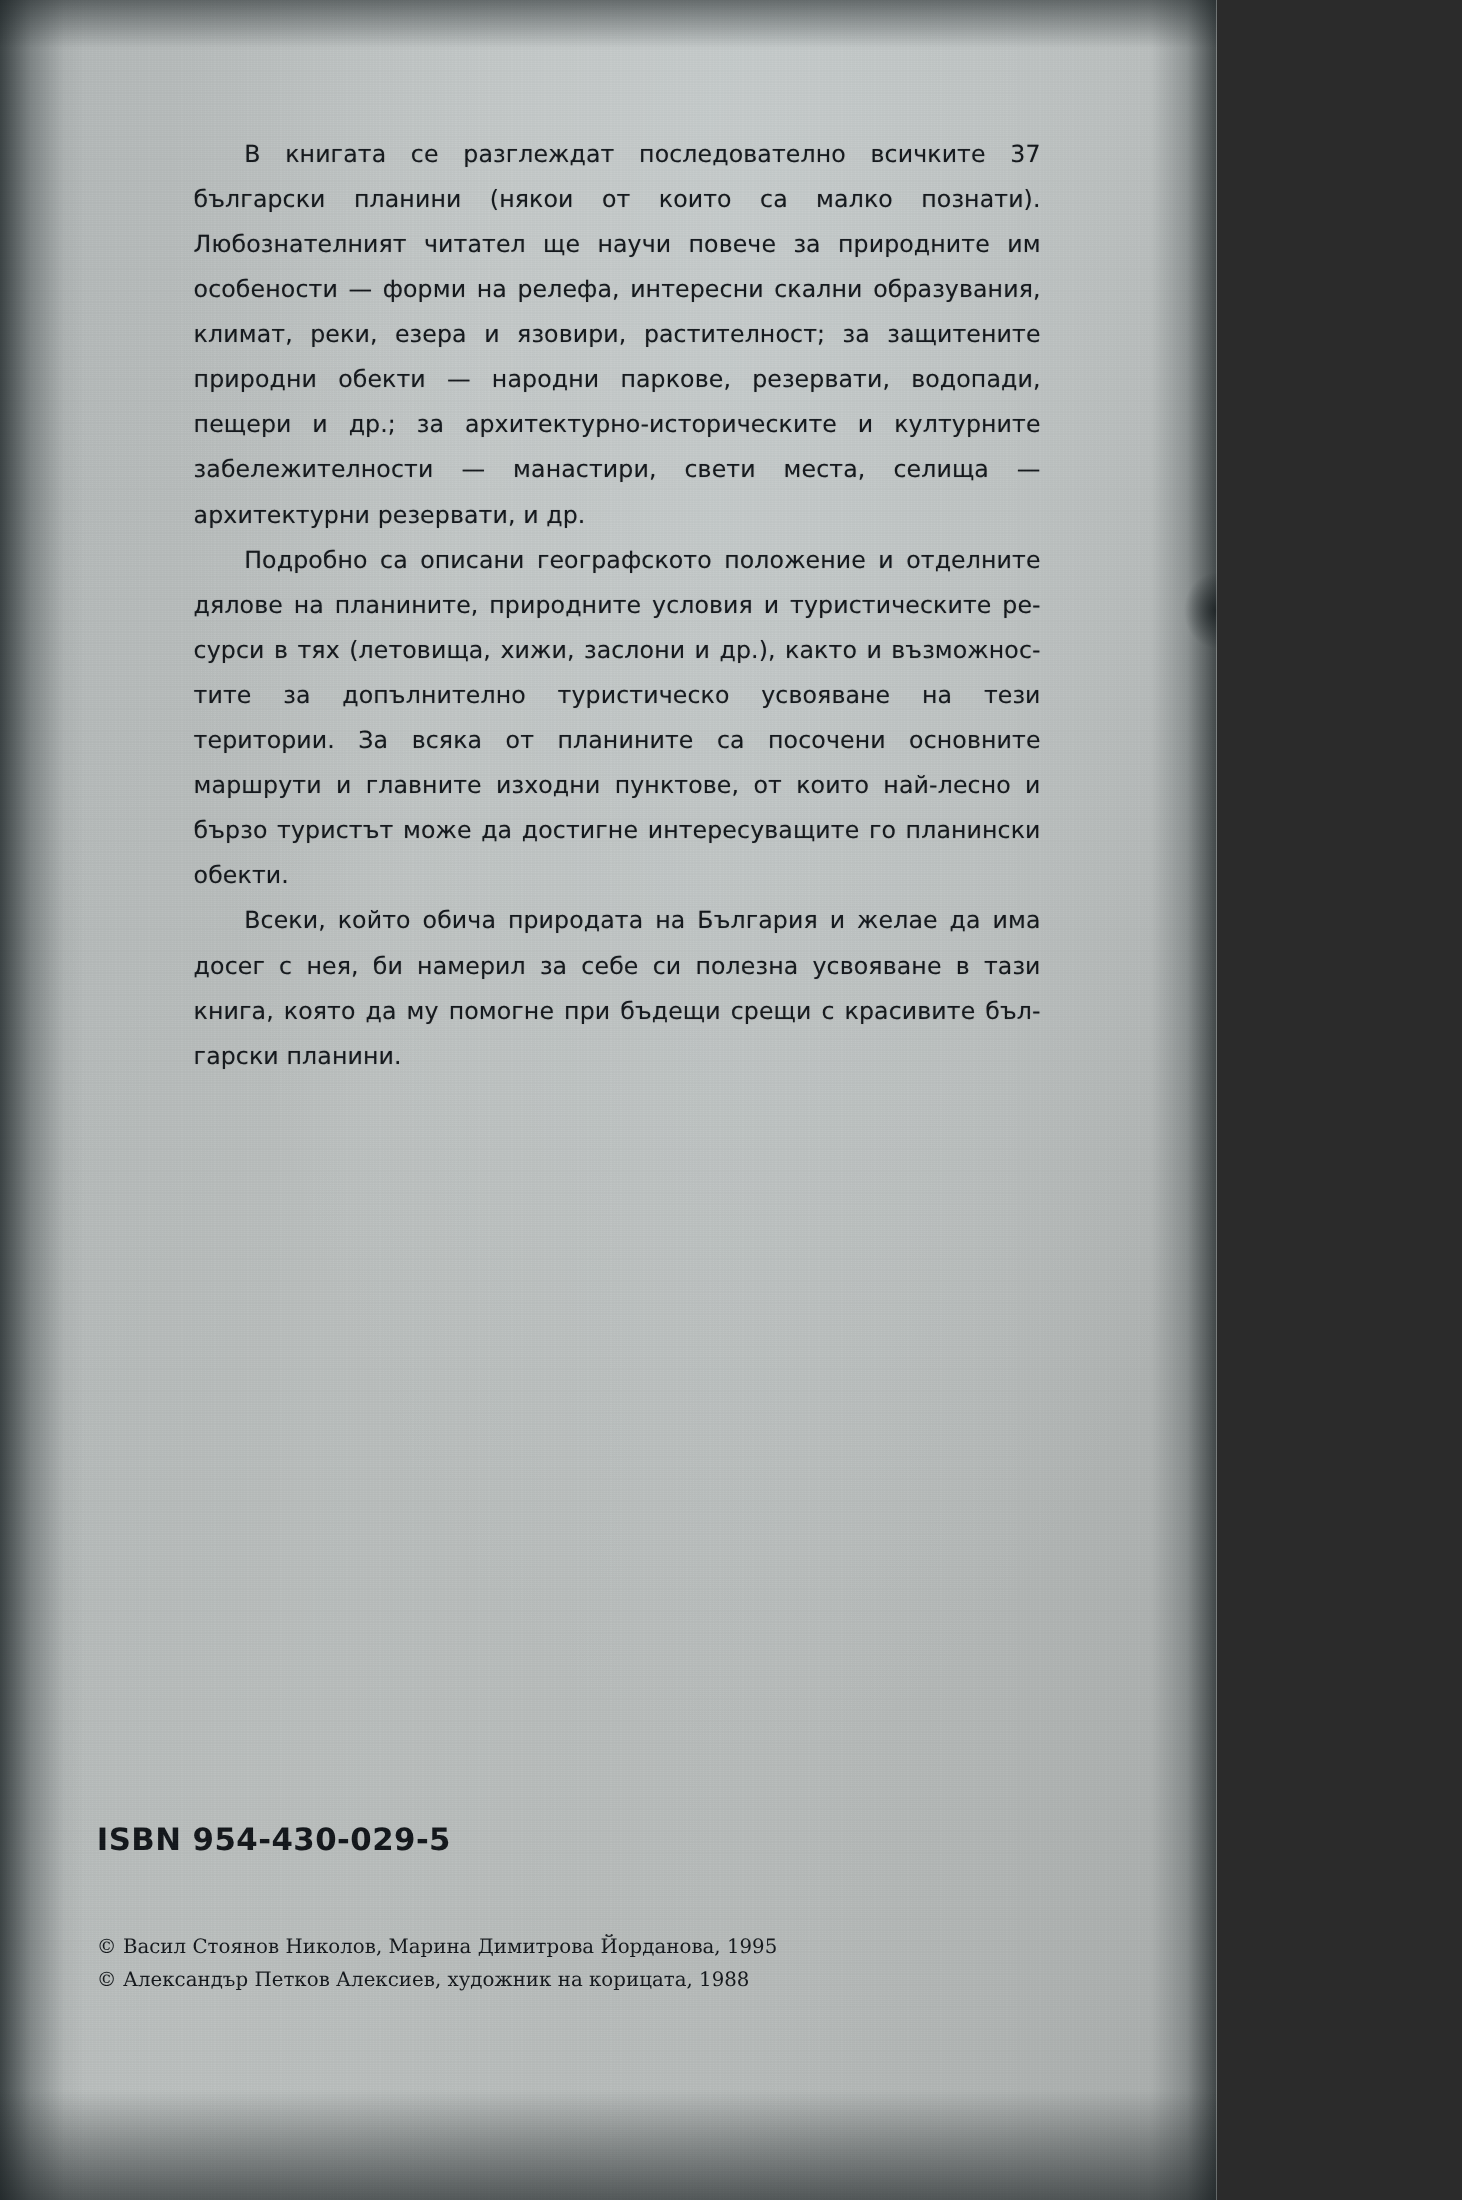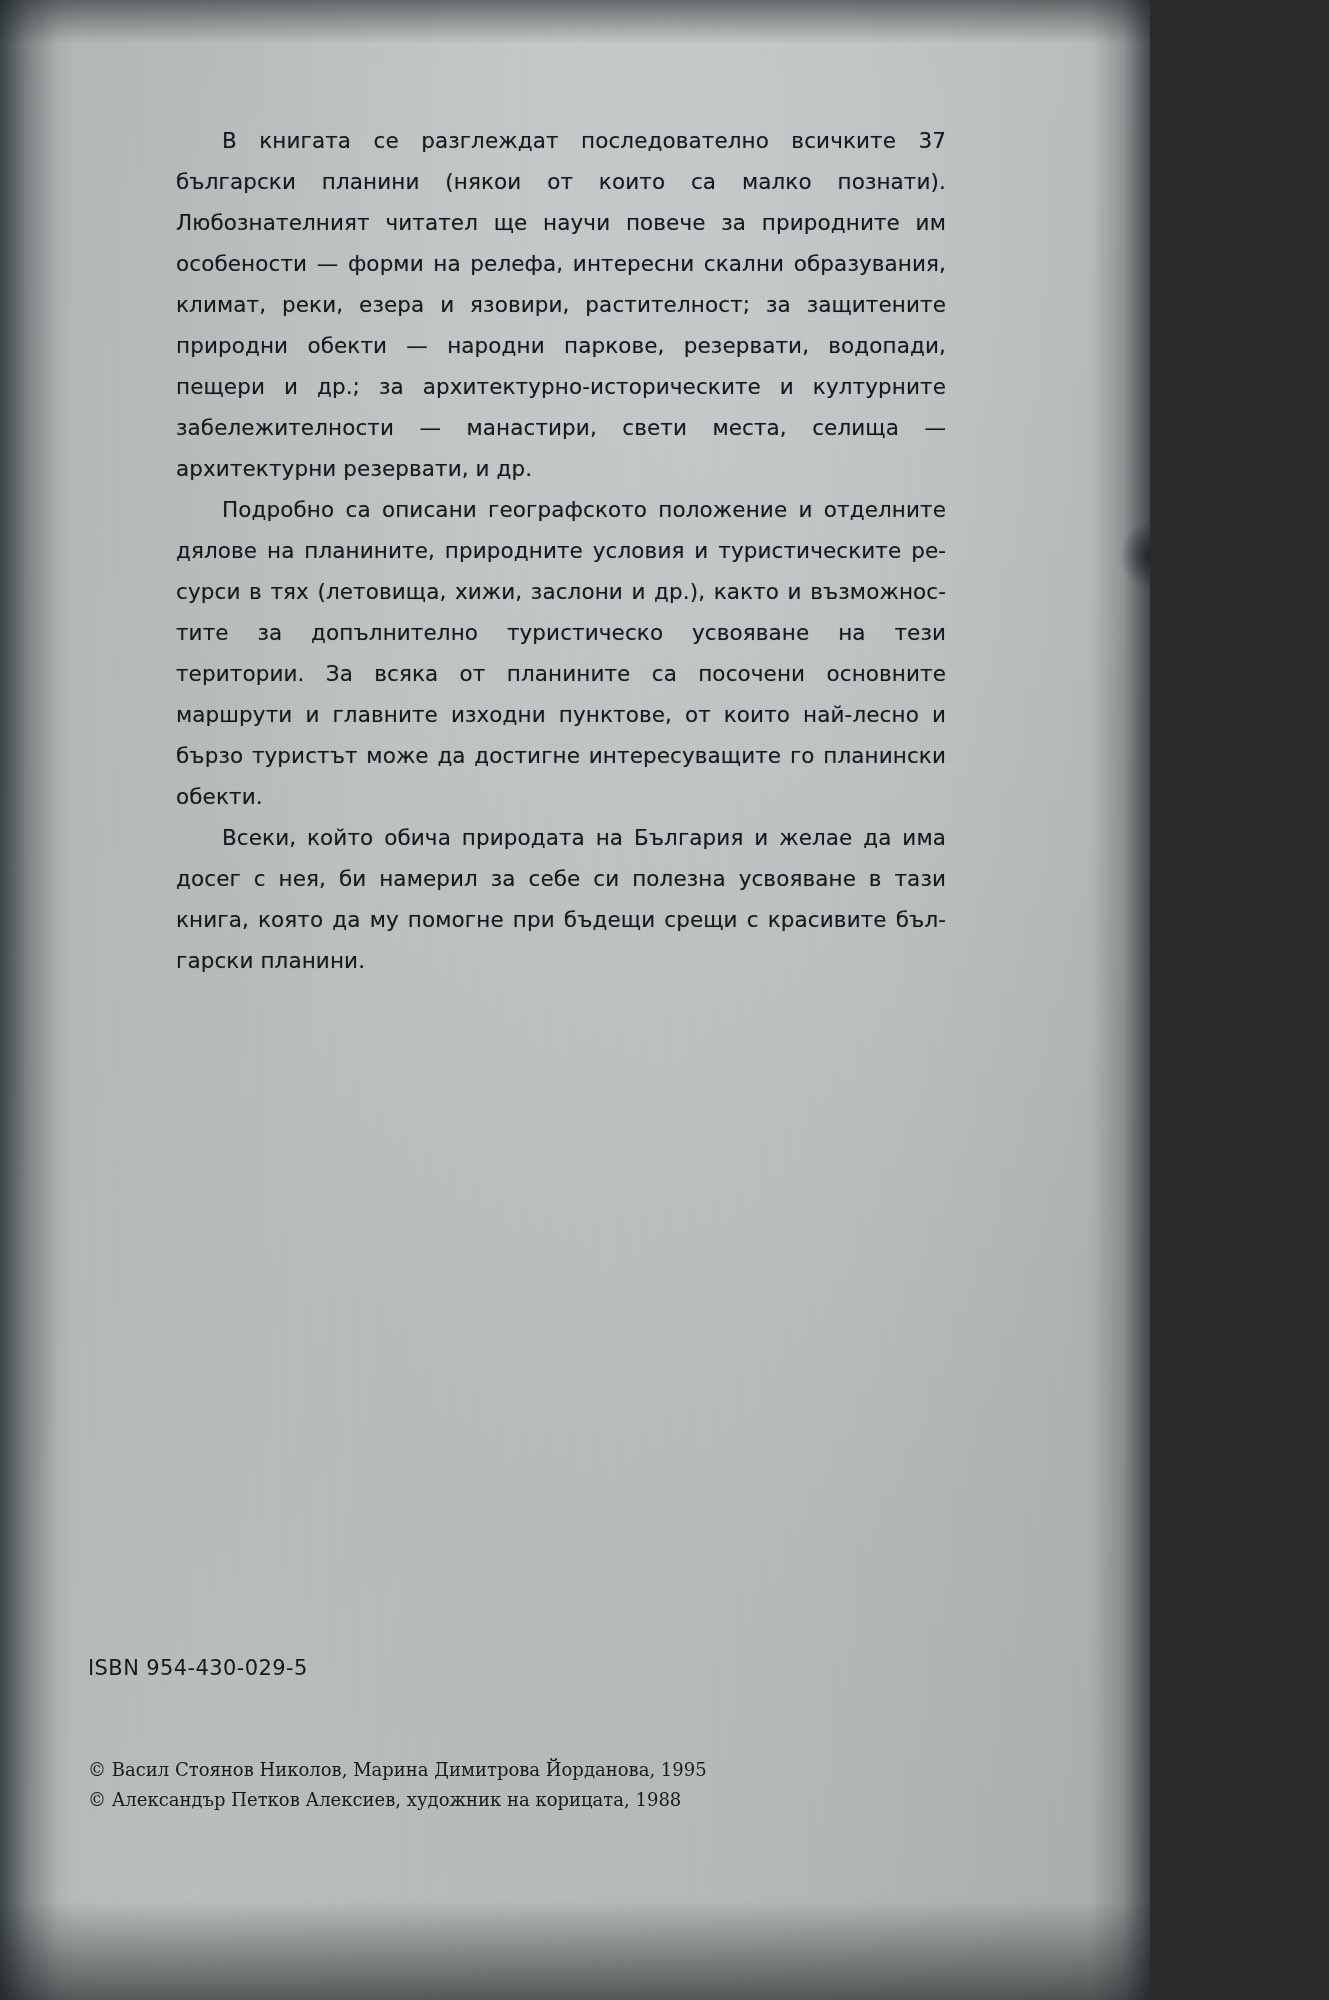--- a/index.html
+++ b/index.html
@@ -15,21 +15,20 @@
   .page {
     position: relative;
     width: 1106px;
     height: 2000px;
     background: #b9bdbc;
     background-image:
       radial-gradient(ellipse at 62% 12%, rgba(206,213,214,0.55) 0%, rgba(206,213,214,0) 55%),
       radial-gradient(ellipse at 20% 70%, rgba(176,181,180,0.45) 0%, rgba(176,181,180,0) 60%),
       linear-gradient(100deg, #b2b7b7 0%, #bfc3c2 35%, #b7bbba 70%, #a9adac 100%);
     overflow: hidden;
-    padding-left: 44px;
   }
   
   .grain {
     position: absolute;
     inset: 0;
     pointer-events: none;
     opacity: 0.30;
     background-image:
       repeating-linear-gradient(0deg, rgba(255,255,255,0.05) 0px, rgba(255,255,255,0.05) 1px, rgba(0,0,0,0.04) 1px, rgba(0,0,0,0.04) 2px),
       repeating-linear-gradient(90deg, rgba(255,255,255,0.04) 0px, rgba(255,255,255,0.04) 1px, rgba(0,0,0,0.03) 1px, rgba(0,0,0,0.03) 3px);
@@ -84,22 +83,22 @@
     text-indent: 46px;
     margin: 0 0 0 0;
     letter-spacing: 0.1px;
     text-shadow: 0 0 1px rgba(20,24,28,0.35);
   }
   .isbn {
     position: absolute;
     left: 88px;
     top: 1656px;
     font-family: "DejaVu Sans", sans-serif;
-    font-weight: normal;
-    font-size: 21px;
+    font-weight: bold;
+    font-size: 28px;
     letter-spacing: 0.4px;
     color: #13171b;
   }
   .credits {
     position: absolute;
     left: 88px;
     top: 1755px;
     font-family: "DejaVu Serif", serif;
     font-size: 18px;
     line-height: 30px;

